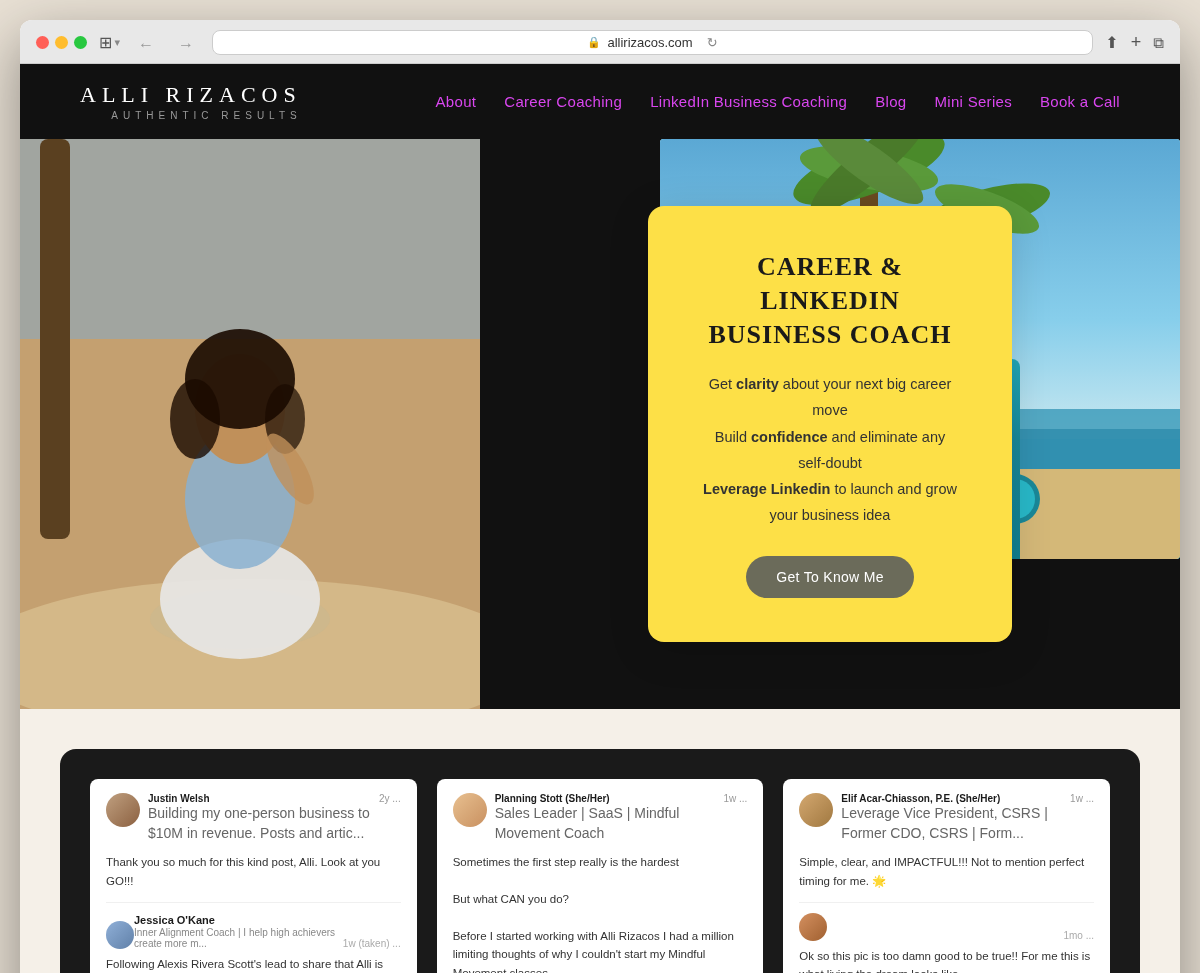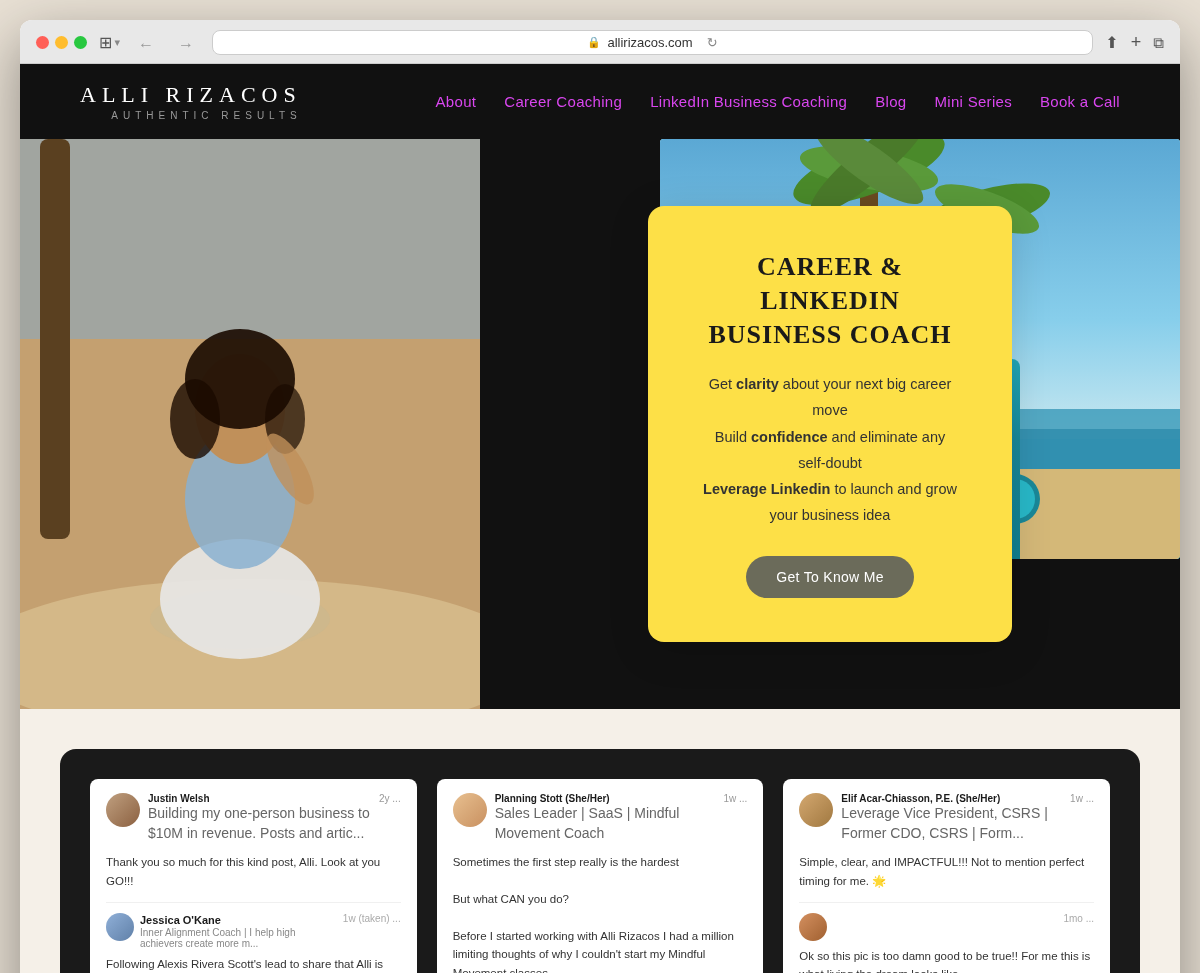--- a/index.html
+++ b/index.html
@@ -383,22 +383,22 @@
     }
 
     .second-post {
       margin-top: 12px;
       padding-top: 10px;
       border-top: 1px solid #f0f0f0;
     }
 
     .card-inner-header {
       display: flex;
-      align-items: flex-start;
-      gap: 6px;
+      align-items: flex-end;
+      gap: 0;
       margin-bottom: 6px;
     }
 
     .inner-name {
       font-weight: 600;
       font-size: 11px;
       color: #1a1a1a;
     }
     .inner-meta {
       font-size: 10px;

